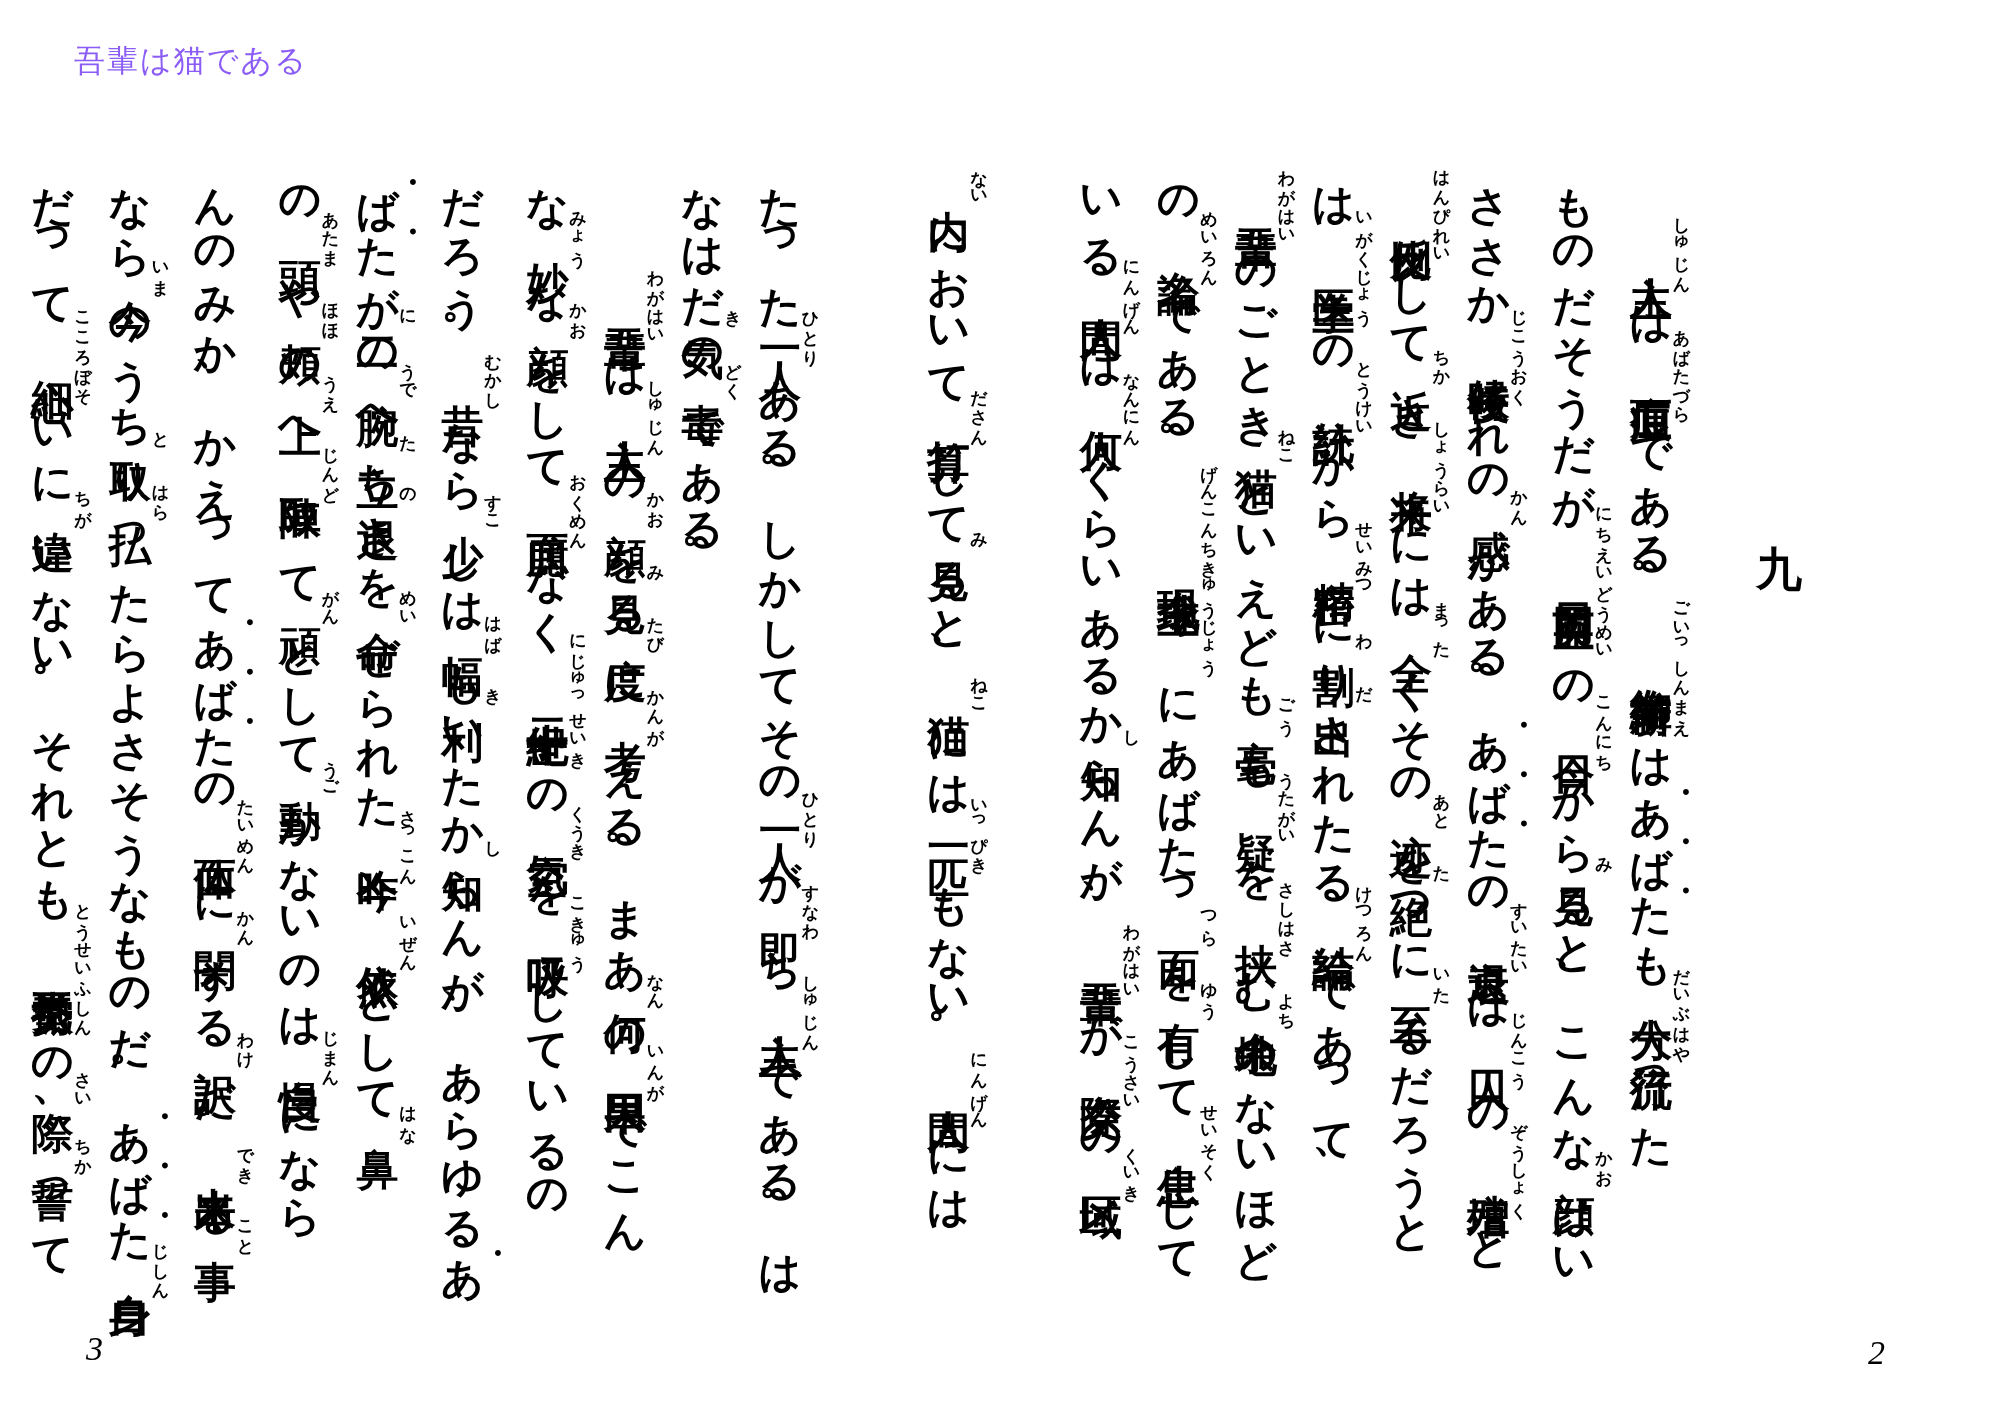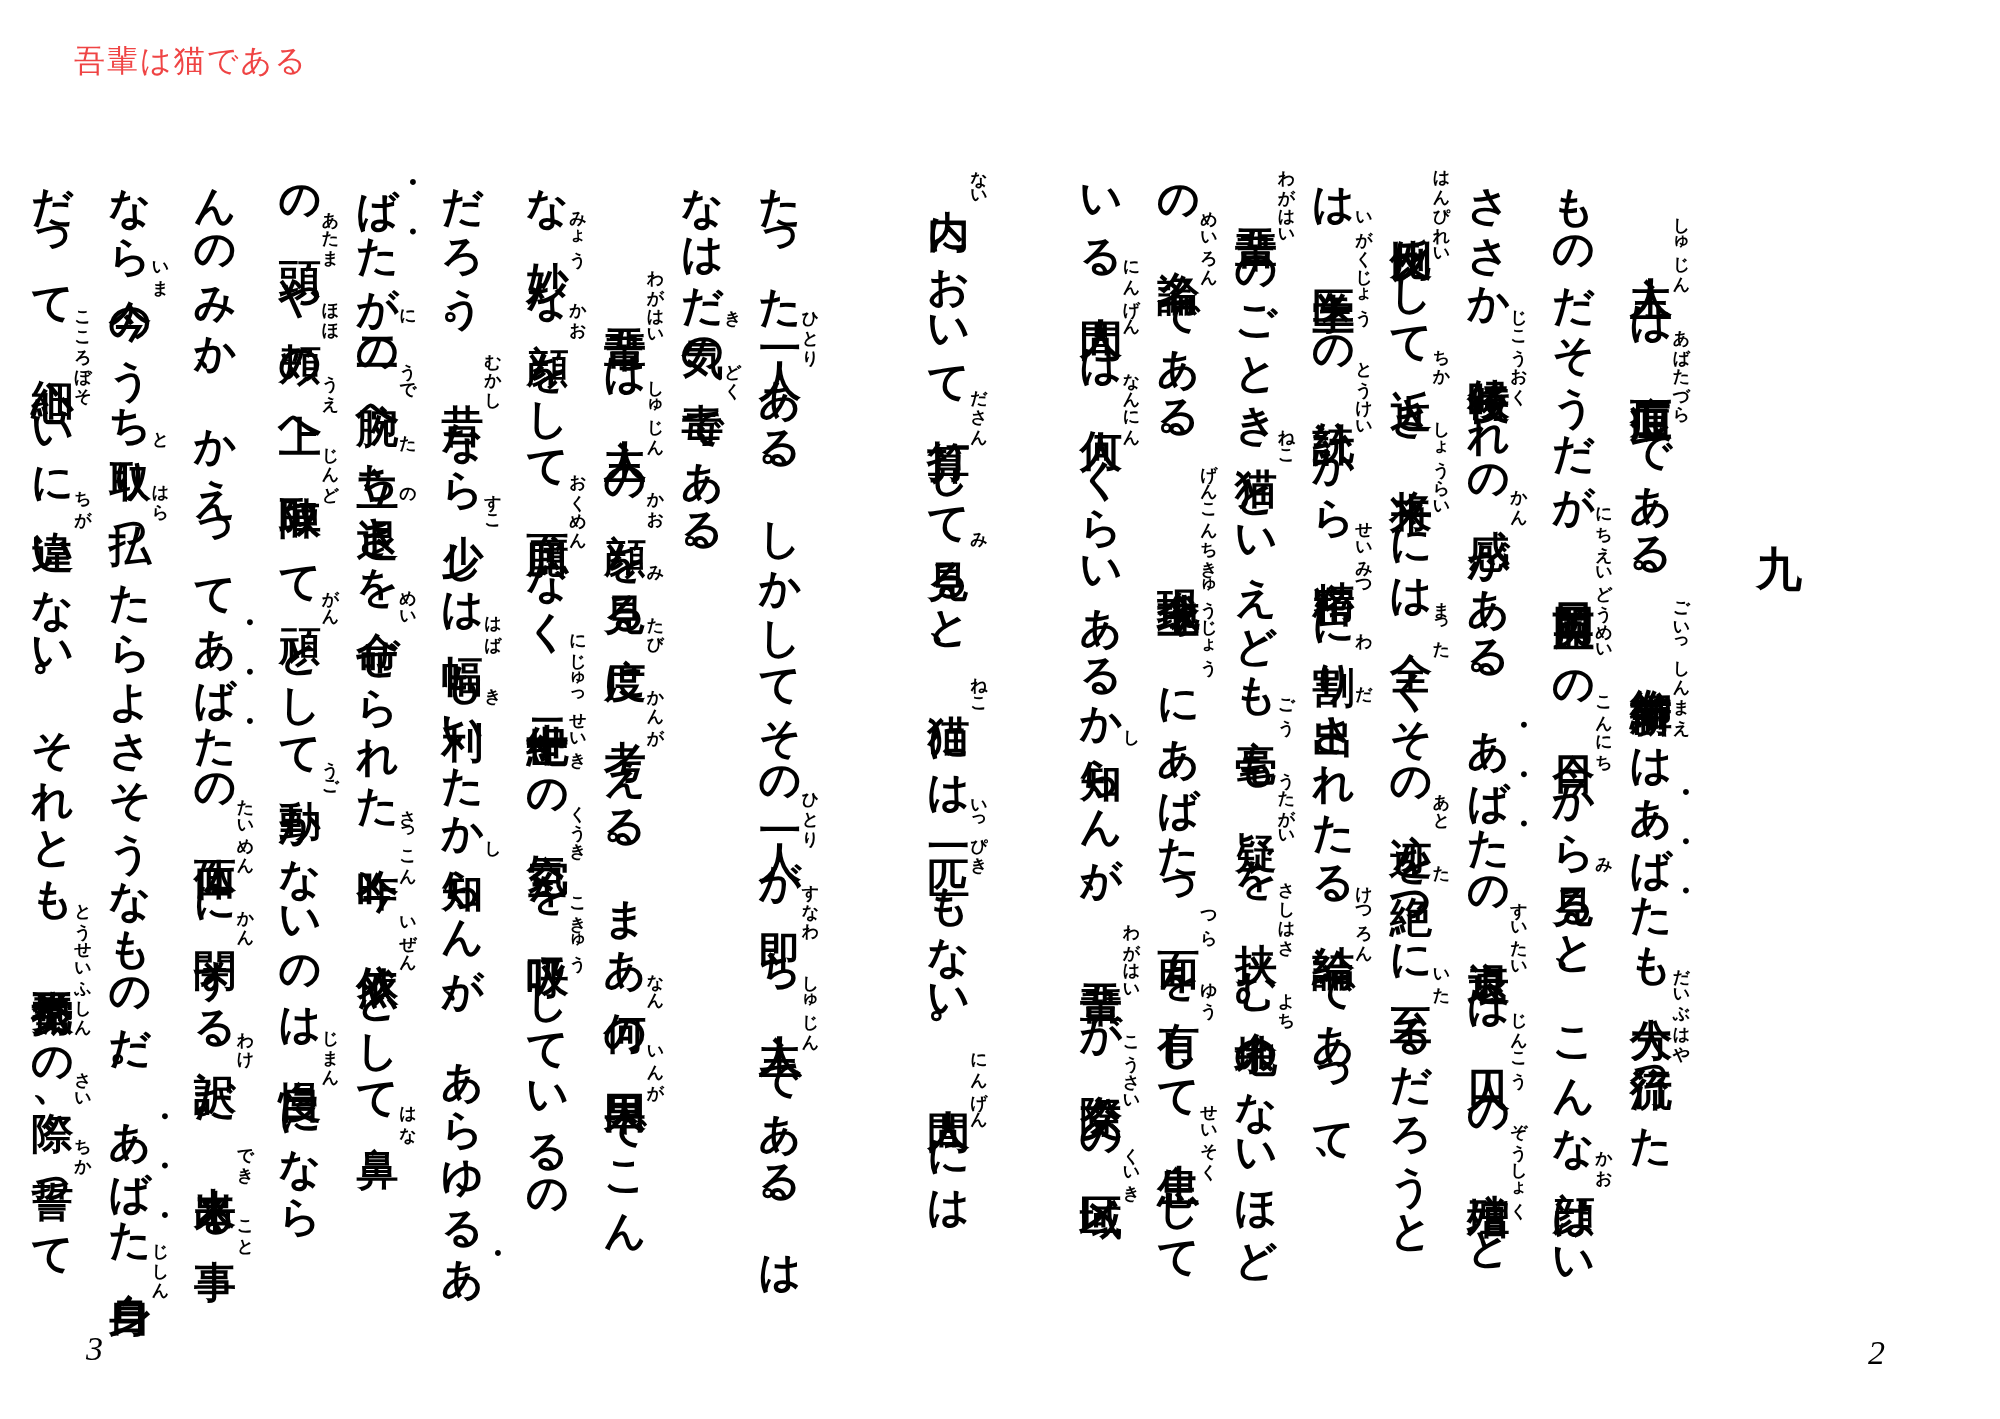--- a/index.html
+++ b/index.html
@@ -1,19 +1,19 @@
 <!DOCTYPE html>
 <html><head>
 <meta charset="utf-8">
 <style>
   html,body{margin:0;padding:0;background:#fff;}
   .spread{position:relative;width:2000px;height:1419px;background:#ffffff;overflow:hidden;
           font-family:"Liberation Sans","DejaVu Sans",sans-serif;color:#000;}
   .running-head{position:absolute;left:74px;top:40px;font-family:"Liberation Serif","DejaVu Serif",serif;
-          font-size:31px;letter-spacing:2px;color:#ef4444;}
+          font-size:31px;letter-spacing:2px;color:#8b5cf6;}
   .vbody{position:absolute;top:158px;height:1225px;writing-mode:vertical-rl;}
   .right-body{right:182px;}
   .left-body{right:1012px;}
   .tcol{line-height:76px;font-size:42px;font-weight:bold;letter-spacing:1.5px;white-space:nowrap;}
   .chapter-col{font-size:46px;font-weight:bold;padding-top:350px;margin-left:44px;line-height:76px;}
   .ind1{padding-top:48px;}
   .ind2{padding-top:100px;}
   .gutter-col{margin-left:91px;}
   ruby{ruby-align:center;}
   rt{font-size:17px;font-weight:bold;line-height:1;letter-spacing:0;}

